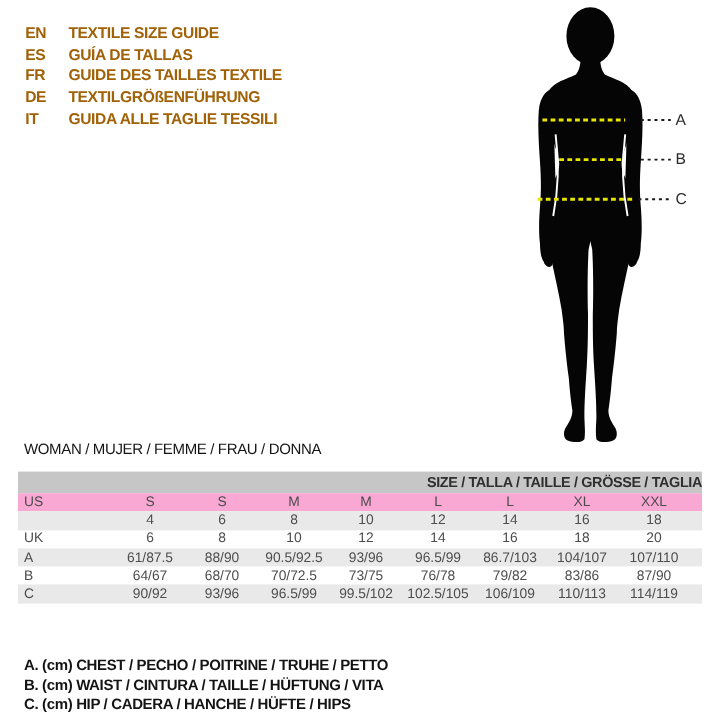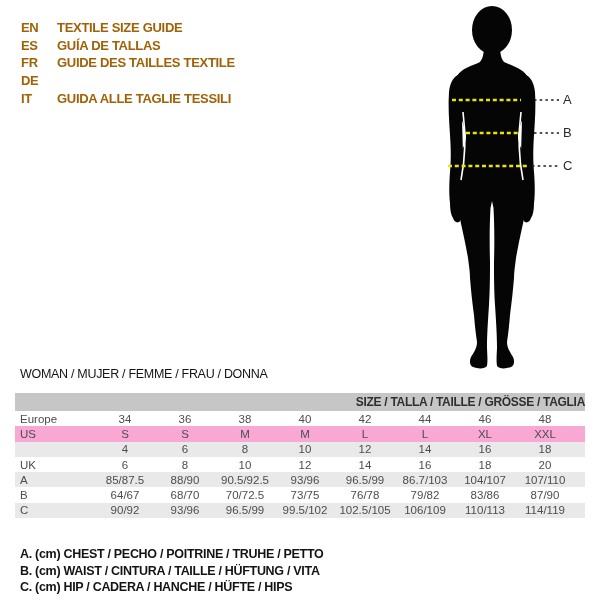--- a/index.html
+++ b/index.html
@@ -49,20 +49,21 @@
       <div class="lang-row">
         <span class="lang-code">ES</span>
         <span class="lang-title">GUÍA DE TALLAS</span>
       </div>
       <div class="lang-row">
         <span class="lang-code">FR</span>
         <span class="lang-title">GUIDE DES TAILLES TEXTILE</span>
       </div>
       <div class="lang-row">
         <span class="lang-code">DE</span>
+        <span class="lang-title">TEXTILGRÖßENFÜHRUNG</span>
       </div>
       <div class="lang-row">
         <span class="lang-code">IT</span>
         <span class="lang-title">GUIDA ALLE TAGLIE TESSILI</span>
       </div>
     </section>
 
   <figure class="silhouette">
     <svg viewBox="0 0 180 375" xmlns="http://www.w3.org/2000/svg">
 
@@ -155,31 +156,20 @@
         <text x="143" y="170" fill="#2a2a2a" class="marker-label">C</text>
       </g>
     </svg>
   </figure>
 
   <h2 class="woman-heading">WOMAN / MUJER / FEMME / FRAU / DONNA</h2>
 
   <div class="size-table">
     <div class="table-header" style="background: rgb(198, 198, 198);">SIZE / TALLA / TAILLE / GRÖSSE / TAGLIA</div>
     <div id="tableRows">
-        <div class="t-row">
-          <span class="t-label">Europe</span>
-          <span class="t-cell">34</span>
-          <span class="t-cell">36</span>
-          <span class="t-cell">38</span>
-          <span class="t-cell">40</span>
-          <span class="t-cell">42</span>
-          <span class="t-cell">44</span>
-          <span class="t-cell">46</span>
-          <span class="t-cell">48</span>
-        </div>
         <div class="t-row shaded" style="background: #f9a8d4;">
           <span class="t-label">US</span>
           <span class="t-cell">S</span>
           <span class="t-cell">S</span>
           <span class="t-cell">M</span>
           <span class="t-cell">M</span>
           <span class="t-cell">L</span>
           <span class="t-cell">L</span>
           <span class="t-cell">XL</span>
           <span class="t-cell">XXL</span>
@@ -201,21 +191,21 @@
           <span class="t-cell">8</span>
           <span class="t-cell">10</span>
           <span class="t-cell">12</span>
           <span class="t-cell">14</span>
           <span class="t-cell">16</span>
           <span class="t-cell">18</span>
           <span class="t-cell">20</span>
         </div>
         <div class="t-row shaded" style="background: rgb(233, 233, 233);">
           <span class="t-label">A</span>
-          <span class="t-cell">85/87.5</span>
+          <span class="t-cell">61/87.5</span>
           <span class="t-cell">88/90</span>
           <span class="t-cell">90.5/92.5</span>
           <span class="t-cell">93/96</span>
           <span class="t-cell">96.5/99</span>
           <span class="t-cell">86.7/103</span>
           <span class="t-cell">104/107</span>
           <span class="t-cell">107/110</span>
         </div>
         <div class="t-row">
           <span class="t-label">B</span>

